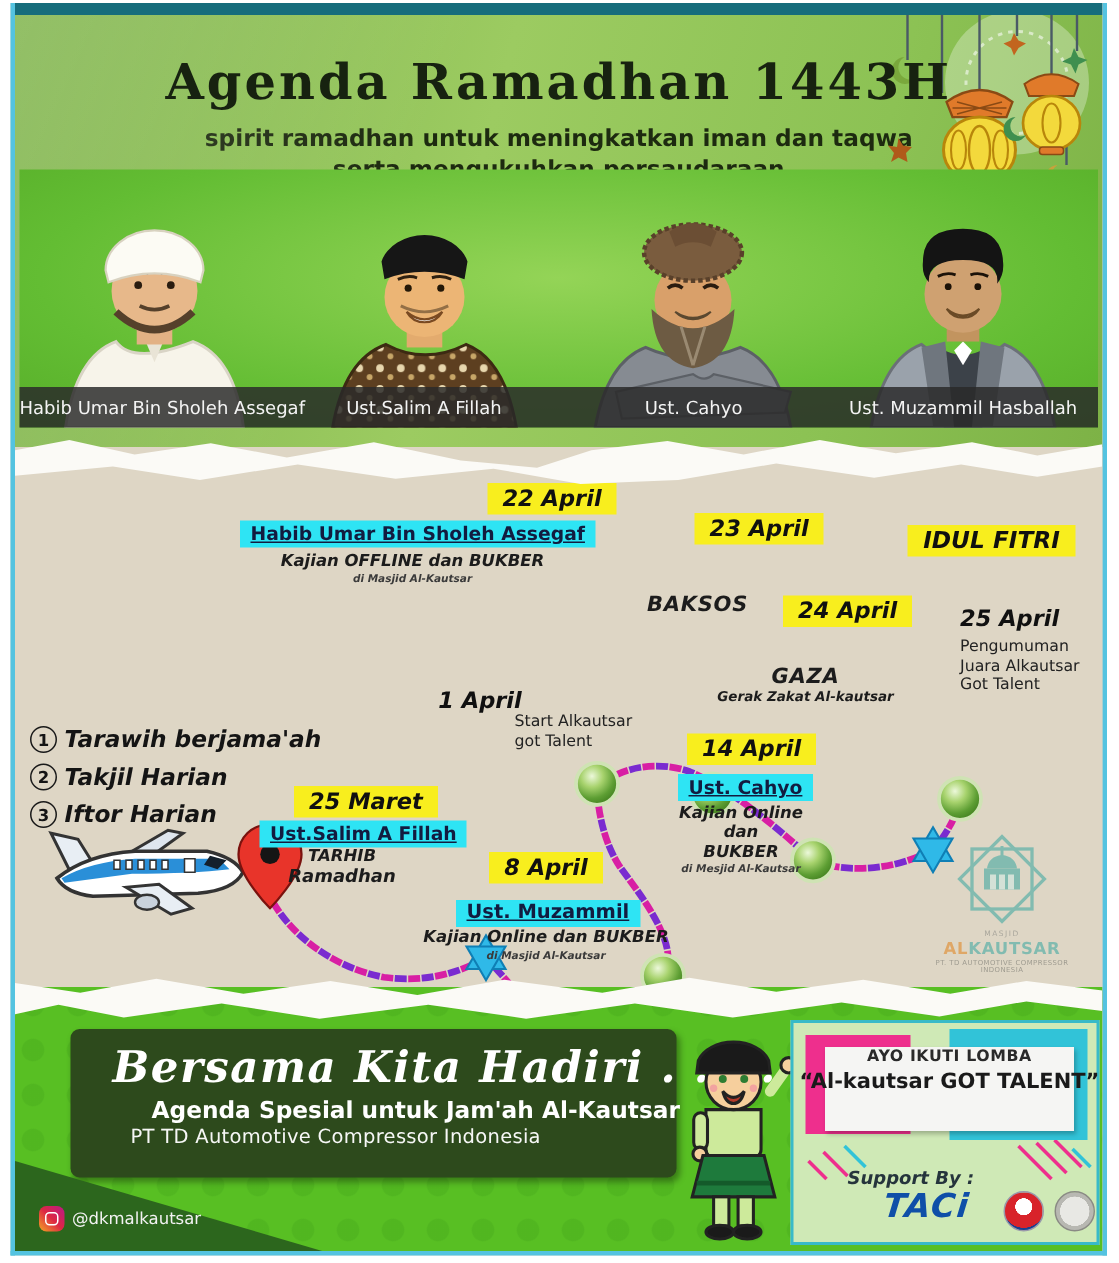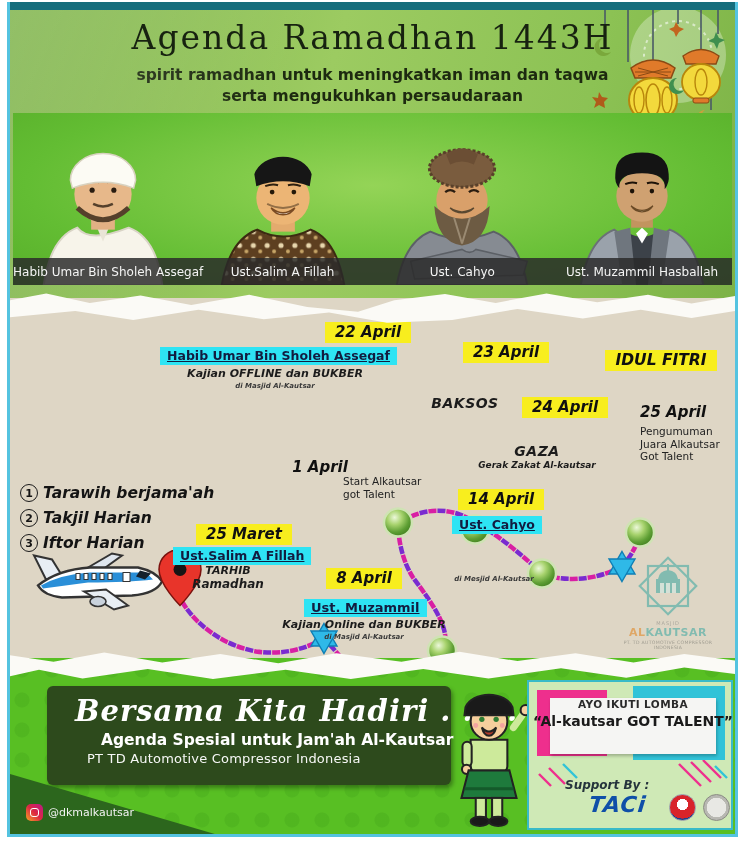--- a/index.html
+++ b/index.html
@@ -7,22 +7,22 @@
   .page { position:relative; width:746px; height:842px; background:#fff; overflow:hidden; }
   .poster { position:absolute; left:7px; top:2px; width:731px; height:835px;
             border:3px solid #54c3e0; border-top:none; background:#ded6c5; overflow:hidden; }
   .teal-top { position:absolute; left:0; top:0; right:0; height:8px; background:#166d7c; z-index:9; }
 
   
   .hero { position:absolute; left:0; top:8px; right:0; height:288px;
           background:linear-gradient(105deg,#7eb34a 0%,#9ccb61 42%,#8cc254 75%,#7db246 100%); }
   .hero-sheen { position:absolute; left:0; top:0; width:60%; height:100%;
           background:linear-gradient(115deg, rgba(255,255,255,.16) 0%, rgba(255,255,255,0) 55%); }
-  .title { position:relative; margin-top:8px; text-align:center; font-family:"DejaVu Serif", serif;
-           font-size:33px; letter-spacing:2px; color:#172210; font-weight:400; }
+  .title { position:relative; margin-top:25px; text-align:center; font-family:"DejaVu Serif", serif;
+           font-size:33px; letter-spacing:2px; color:#172210; font-weight:700; }
   .subtitle { text-align:center; font-weight:bold; font-size:15.5px; color:#1d2a10; line-height:21px; margin-top:8px; }
   .lanterns { position:absolute; right:2px; top:0; width:150px; height:140px; }
   .photos { position:absolute; left:3px; right:3px; top:103px; height:172px;
             background:radial-gradient(ellipse at 50% 42%, #94d457 0%, #63bd33 68%, #57ae29 100%);
             display:flex; align-items:flex-end; }
   .photo-cell { width:25%; height:168px; display:flex; align-items:flex-end; justify-content:center; }
   .photo-cell svg { width:178px; height:168px; }
   .name-bar { position:absolute; left:0; right:0; bottom:0; height:27px; background:rgba(42,42,42,.84);
               display:flex; align-items:center; z-index:2; }
   .name-bar .nm { width:25%; text-align:center; color:#f4f4f4; font-size:12px; white-space:nowrap; }
@@ -351,20 +351,25 @@
       <div>got Talent</div>
     </div>
 
     <div class="map-txt" id="dM25"><span class="ylabel">25 Maret</span></div>
     <div class="map-txt" id="sM25"><span class="clabel">Ust.Salim A Fillah</span></div>
     <div class="map-txt desc" id="tarhib">TARHIB</div>
     <div class="map-txt desc" id="ramadhan">Ramadhan</div>
 
     <div class="map-txt" id="d14"><span class="ylabel">14 April</span></div>
     <div class="map-txt" id="s14"><span class="clabel">Ust. Cahyo</span></div>
+    <div class="map-txt desc" id="k14">
+      <div>Kajian Online</div>
+      <div>dan</div>
+      <div>BUKBER</div>
+    </div>
     <div class="map-txt venue" id="v14">di Mesjid Al-Kautsar</div>
 
     <div class="map-txt" id="d8"><span class="ylabel">8 April</span></div>
     <div class="map-txt" id="s8"><span class="clabel">Ust. Muzammil</span></div>
     <div class="map-txt desc" id="k8">Kajian Online dan BUKBER</div>
     <div class="map-txt venue" id="v8">di Masjid Al-Kautsar</div>
 
     <div class="agenda">
       <div class="agenda-item">
         <span class="num-circle">1</span>

